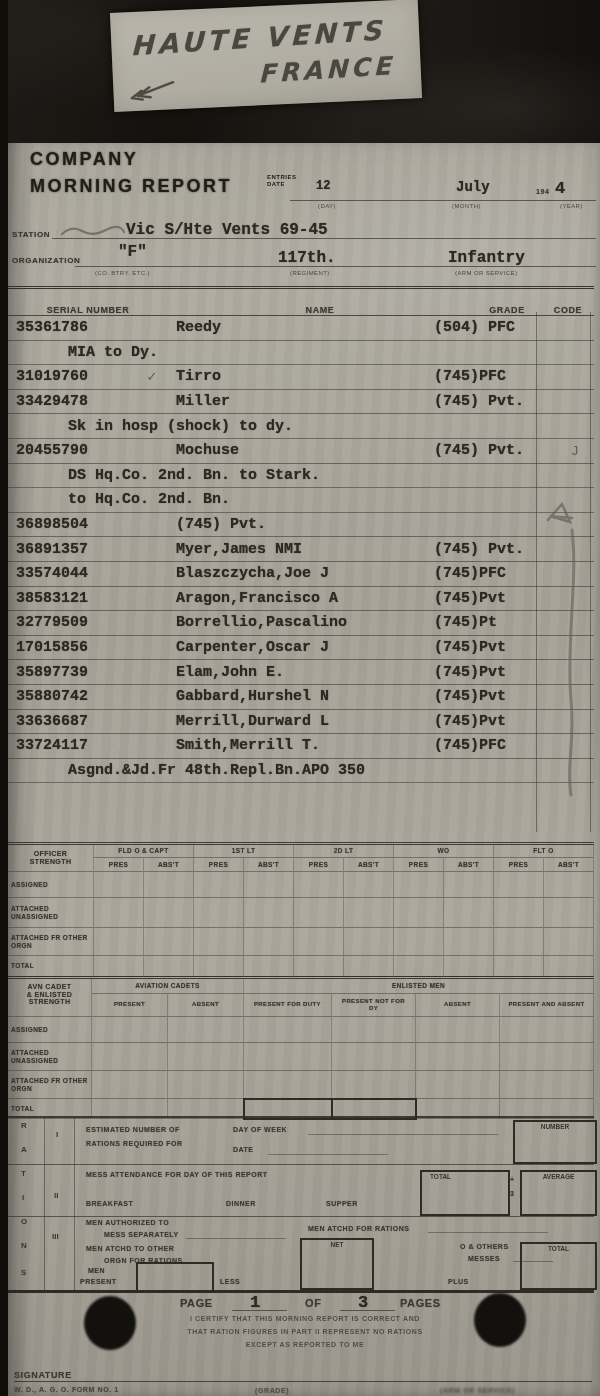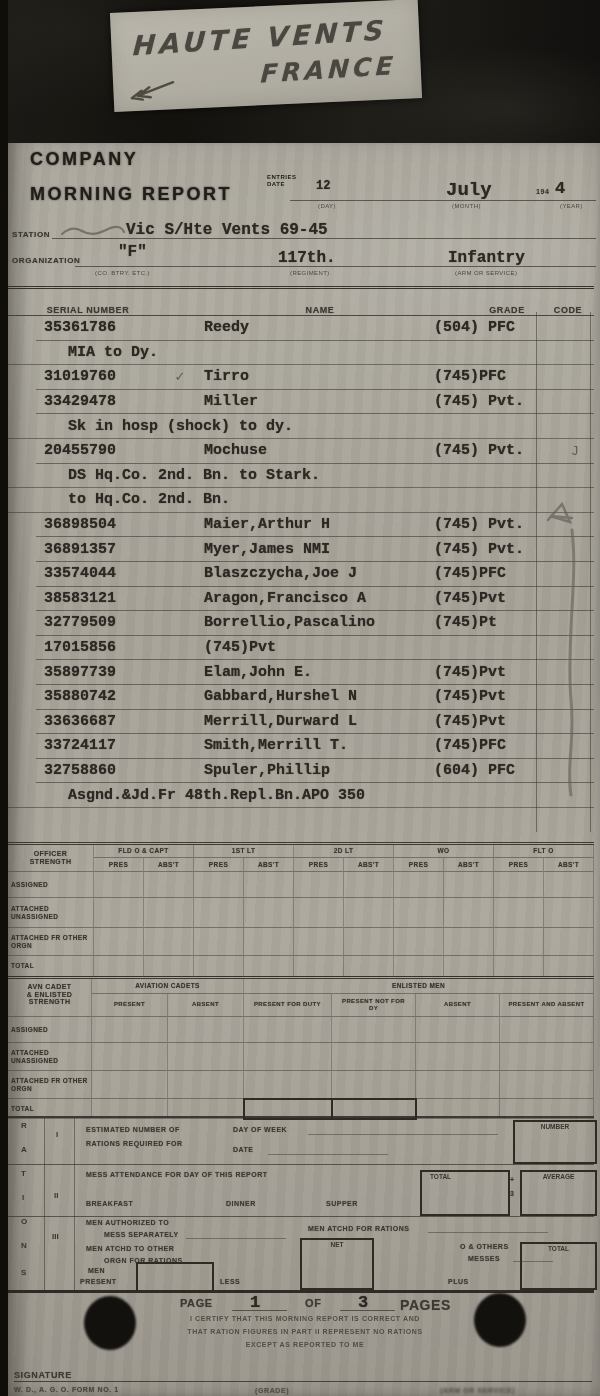--- a/index.html
+++ b/index.html
@@ -45,21 +45,21 @@
     font-family:"Liberation Sans",sans-serif;filter:blur(.55px);text-shadow:0 0 2px rgba(38,35,30,.8);}
   .mini{font-size:6px;line-height:7px;font-weight:700;color:#221f1a;filter:blur(.6px);letter-spacing:.5px;}
 
   
   #roster{position:absolute;left:8px;top:286px;width:586px;}
   .r-head{display:flex;align-items:flex-end;height:26px;border-top:3px double rgba(48,45,40,.9);
     border-bottom:1px solid rgba(58,54,48,.8);}
   .r-head span{font-size:9px;}
   .ch-serial{width:160px;text-align:center}.ch-name{flex:1;text-align:center}
   .ch-grade{width:70px;text-align:center}.ch-code{width:52px;text-align:center}
-  .r-row{display:flex;align-items:center;height:23.6px;border-bottom:1px solid rgba(58,54,48,.55);font-size:15px;margin-left:28px;}
+  .r-row{display:flex;align-items:center;height:23.6px;border-bottom:1px solid rgba(58,54,48,.55);font-size:15px;}
   .r-serial{width:112px;padding-left:8px}.r-check{width:48px;text-align:center;font-size:13px;}
   .r-name{flex:1}.r-grade{width:122px}.r-code{width:38px;text-align:center;font-size:13px;}
   .r-remark{display:flex;align-items:center;height:23.6px;border-bottom:1px solid rgba(58,54,48,.5);
     padding-left:60px;font-size:15px;}
   .vline{position:absolute;width:1px;background:rgba(58,54,48,.5);}
 
   
   .sgrid{position:absolute;display:grid;background:transparent;}
   #officer-grid{left:8px;top:842px;width:586px;grid-template-columns:86px repeat(10,1fr);
     grid-template-rows:13px 14px 26px 30px 28px 21px;border-top:3px double rgba(48,45,40,.85);}
@@ -96,28 +96,28 @@
 
   <div class="note">
     <div class="abs hand" style="left:22px;top:16px;font-size:27px;">HAUTE VENTS</div>
     <div class="abs hand" style="left:148px;top:52px;font-size:25px;">FRANCE</div>
     <svg class="abs" style="left:10px;top:64px;" width="60" height="26">
       <path d="M50 8 L14 20 M14 20 L26 12 M14 20 L27 22 M8 22 L18 15 M8 22 L19 24" stroke="#5a574f" stroke-width="2.4" fill="none" stroke-linecap="round"></path>
     </svg>
   </div>
 
   <div class="abs title" style="left:30px;top:149px;">COMPANY</div>
-  <div class="abs title" style="left:30px;top:184px;text-align:right;">MORNING REPORT</div>
+  <div class="abs title" style="left:30px;top:176px;text-align:right;">MORNING REPORT</div>
 
   <div class="abs mini" style="left:267px;top:174px;">
     <div>ENTRIES</div>
     <div>DATE</div>
   </div>
   <div class="abs tw smudge" style="left:316px;top:179px;font-size:12px;">12</div>
-  <div class="abs tw smudge" style="left:446px;top:179px;font-size:19px;">July</div>
+  <div class="abs tw smudge" style="left:456px;top:179px;font-size:14px;">July</div>
   <div class="abs fp" style="left:536px;top:188px;font-size:7px;">194</div>
   <div class="abs tw smudge" style="left:555px;top:179px;font-size:17px;">4</div>
   <div class="hline" style="left:290px;top:200px;width:306px;"></div>
   <div class="abs cap" style="left:318px;top:203px;">(DAY)</div>
   <div class="abs cap" style="left:452px;top:203px;">(MONTH)</div>
   <div class="abs cap" style="left:560px;top:203px;">(YEAR)</div>
 
   <div class="abs fp smudge" style="left:12px;top:230px;font-size:8px;">STATION</div>
   <div class="abs tw smudge" style="left:126px;top:221px;font-size:16px;">Vic S/Hte Vents  69-45</div>
   <div class="hline" style="left:52px;top:238px;width:544px;"></div>
@@ -175,21 +175,20 @@
         </div>
         <div class="r-remark">
           <span class="tw smudge">DS Hq.Co. 2nd. Bn. to Stark.</span>
         </div>
         <div class="r-remark">
           <span class="tw smudge">to Hq.Co. 2nd. Bn.</span>
         </div>
         <div class="r-row">
           <span class="r-serial tw smudge">36898504</span>
           <span class="r-check pencil"></span>
-          <span class="r-name tw smudge">Maier,Arthur H</span>
           <span class="r-grade tw smudge">(745) Pvt.</span>
           <span class="r-code pencil"></span>
         </div>
         <div class="r-row">
           <span class="r-serial tw smudge">36891357</span>
           <span class="r-check pencil"></span>
           <span class="r-name tw smudge">Myer,James NMI</span>
           <span class="r-grade tw smudge">(745) Pvt.</span>
           <span class="r-code pencil"></span>
         </div>
@@ -210,20 +209,21 @@
         <div class="r-row">
           <span class="r-serial tw smudge">32779509</span>
           <span class="r-check pencil"></span>
           <span class="r-name tw smudge">Borrellio,Pascalino</span>
           <span class="r-grade tw smudge">(745)Pt</span>
           <span class="r-code pencil"></span>
         </div>
         <div class="r-row">
           <span class="r-serial tw smudge">17015856</span>
           <span class="r-check pencil"></span>
+          <span class="r-name tw smudge">Carpenter,Oscar J</span>
           <span class="r-grade tw smudge">(745)Pvt</span>
           <span class="r-code pencil"></span>
         </div>
         <div class="r-row">
           <span class="r-serial tw smudge">35897739</span>
           <span class="r-check pencil"></span>
           <span class="r-name tw smudge">Elam,John E.</span>
           <span class="r-grade tw smudge">(745)Pvt</span>
           <span class="r-code pencil"></span>
         </div>
@@ -239,27 +239,20 @@
           <span class="r-check pencil"></span>
           <span class="r-name tw smudge">Merrill,Durward L</span>
           <span class="r-grade tw smudge">(745)Pvt</span>
           <span class="r-code pencil"></span>
         </div>
         <div class="r-row">
           <span class="r-serial tw smudge">33724117</span>
           <span class="r-check pencil"></span>
           <span class="r-name tw smudge">Smith,Merrill T.</span>
           <span class="r-grade tw smudge">(745)PFC</span>
-          <span class="r-code pencil"></span>
-        </div>
-        <div class="r-row">
-          <span class="r-serial tw smudge">32758860</span>
-          <span class="r-check pencil"></span>
-          <span class="r-name tw smudge">Spuler,Phillip</span>
-          <span class="r-grade tw smudge">(604) PFC</span>
           <span class="r-code pencil"></span>
         </div>
         <div class="r-remark">
           <span class="tw smudge">Asgnd.&amp;Jd.Fr 48th.Repl.Bn.APO 350</span>
         </div>
       </div>
     <div class="vline" style="left:528px;top:26px;height:520px;"></div>
     <div class="vline" style="left:582px;top:26px;height:520px;"></div>
   </div>
 
@@ -431,21 +424,21 @@
 
   <div class="punch" style="left:84px;top:1296px;"></div>
   <div class="punch" style="left:474px;top:1293px;"></div>
 
   <div class="abs fp smudge" style="left:180px;top:1297px;font-size:11px;">PAGE</div>
   <div class="abs tw smudge" style="left:250px;top:1293px;font-size:17px;">1</div>
   <div class="hline" style="left:232px;top:1310px;width:55px;"></div>
   <div class="abs fp smudge" style="left:305px;top:1297px;font-size:11px;">OF</div>
   <div class="abs tw smudge" style="left:358px;top:1293px;font-size:17px;">3</div>
   <div class="hline" style="left:340px;top:1310px;width:55px;"></div>
-  <div class="abs fp smudge" style="left:400px;top:1297px;font-size:14px;">PAGES</div>
+  <div class="abs fp smudge" style="left:400px;top:1297px;font-size:11px;">PAGES</div>
 
   <div class="cert">
     <div>I CERTIFY THAT THIS MORNING REPORT IS CORRECT AND</div>
     <div>THAT RATION FIGURES IN PART II REPRESENT NO RATIONS</div>
     <div>EXCEPT AS REPORTED TO ME</div>
   </div>
 
   <div class="abs fp smudge" style="left:14px;top:1370px;font-size:9px;">SIGNATURE</div>
   <div class="hline" style="left:14px;top:1381px;width:578px;background:rgba(48,45,40,.75);"></div>
   <div class="abs fp smudge" style="left:14px;top:1386px;font-size:7px;color:#56534c;">W. D., A. G. O. FORM NO. 1</div>

